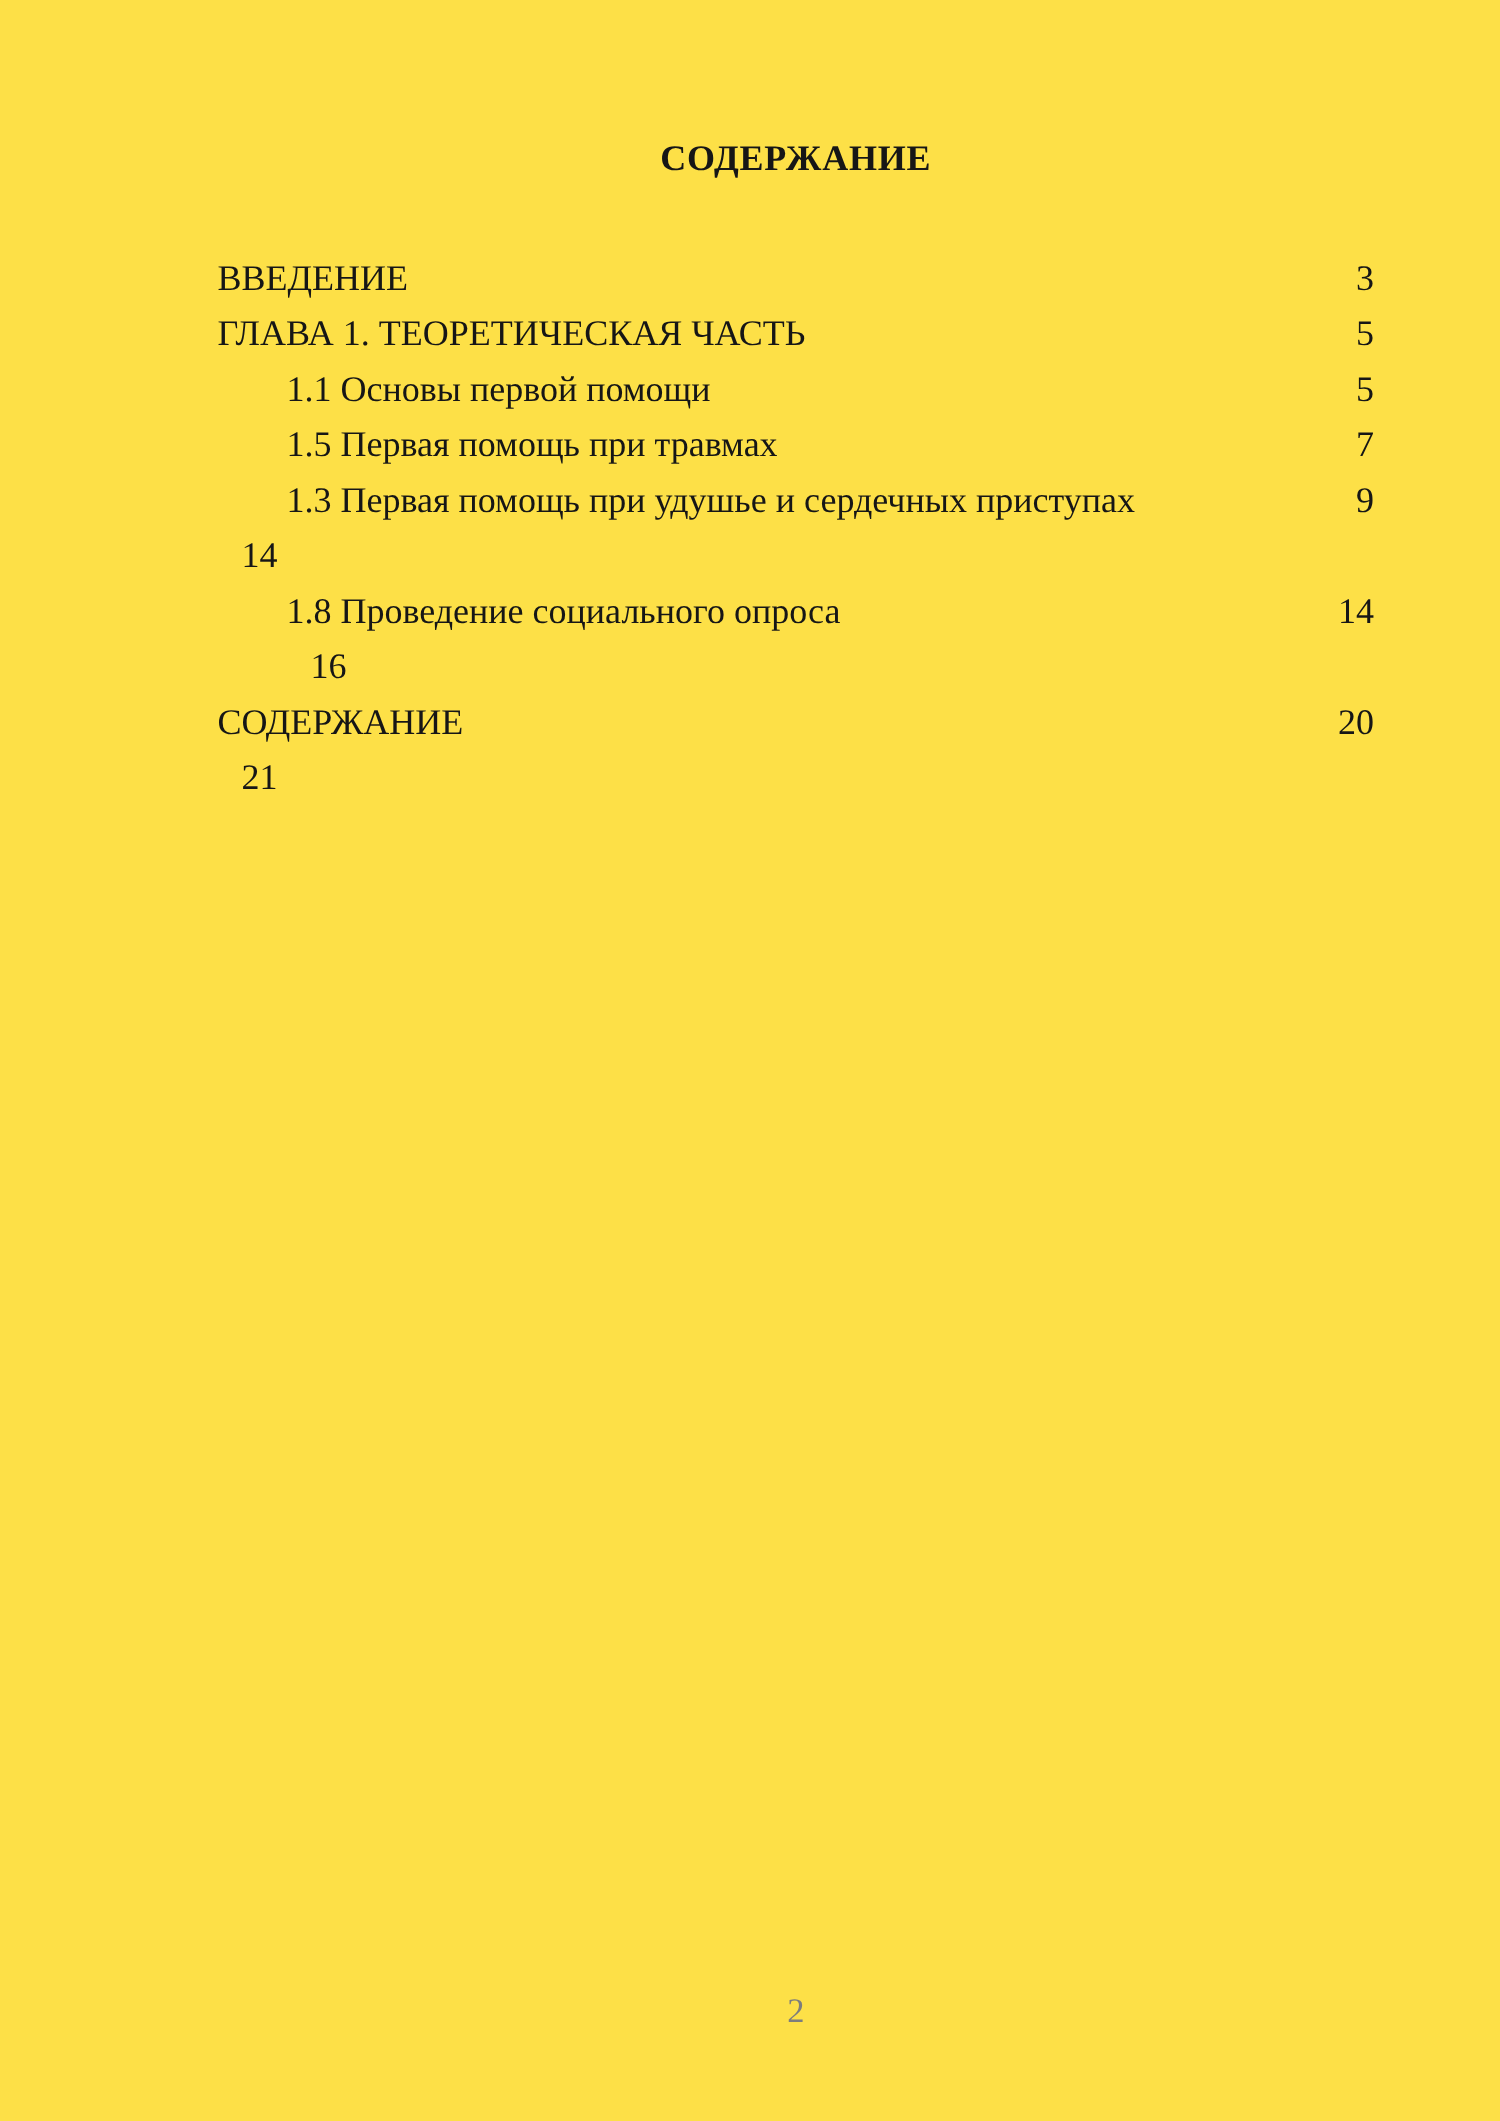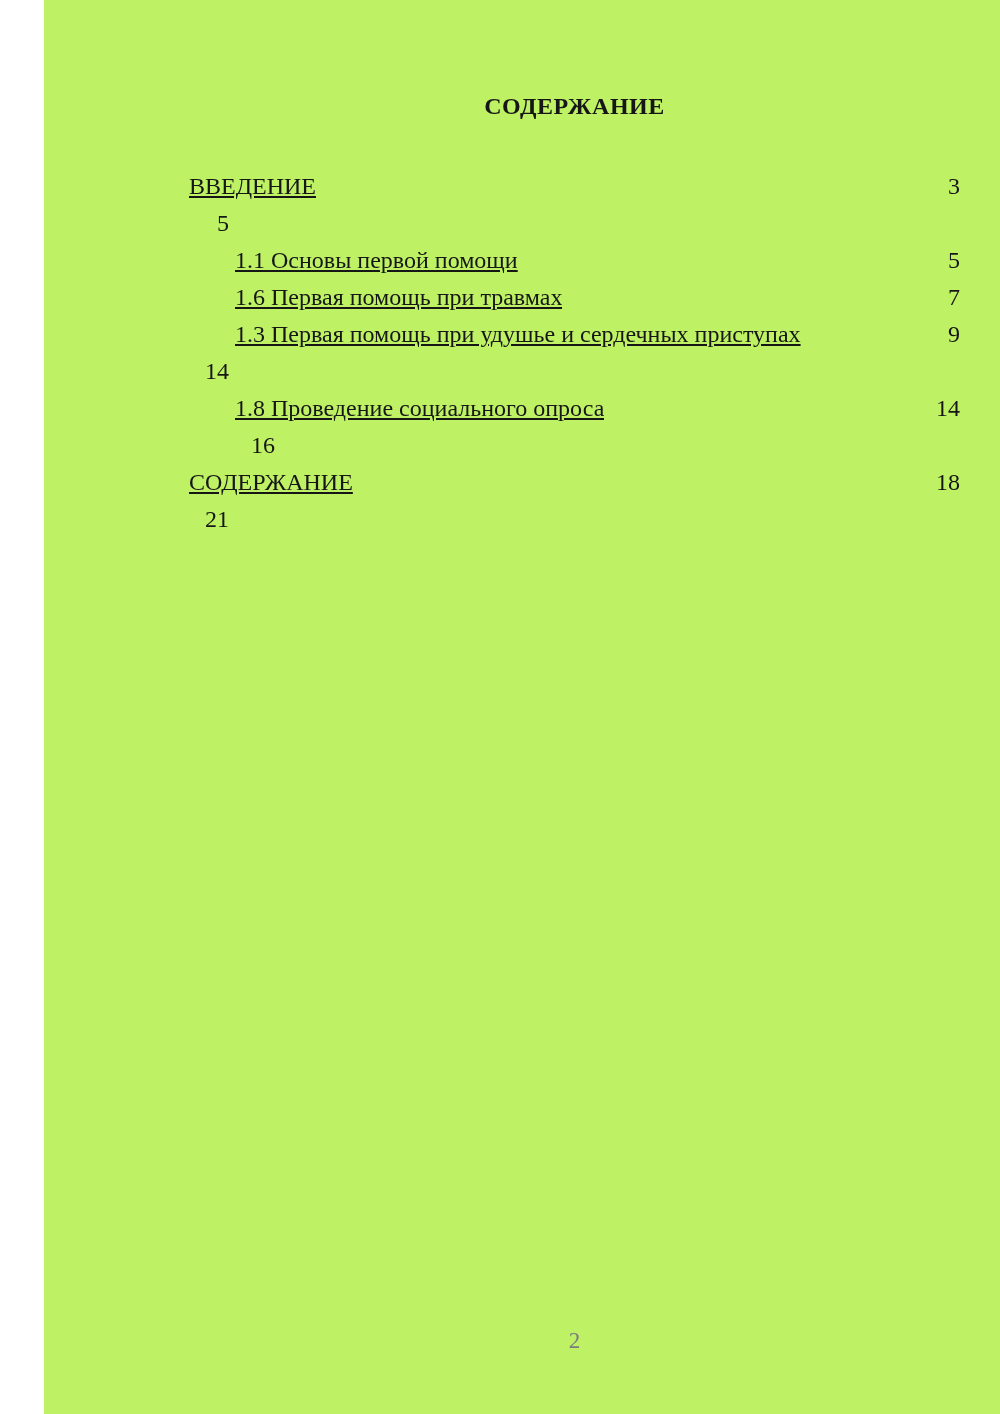--- a/index.html
+++ b/index.html
@@ -11,22 +11,21 @@
     height: 1414px;
     background: #ffffff;
     position: relative;
     font-family: "Liberation Serif", "DejaVu Serif", serif;
     color: #161616;
     overflow: hidden;
   }
   .page {
     position: absolute;
     inset: 0;
-    background: #bef264;
-    margin-left: 44px;
+    background: #fde047;
   }
   .doc-title {
     position: absolute;
     top: 93px;
     left: 145px;
     width: 771px;
     text-align: center;
     font-size: 24px;
     font-weight: bold;
     letter-spacing: 0.5px;
@@ -45,21 +44,20 @@
     height: 37px;
     line-height: 37px;
     white-space: nowrap;
   }
   .toc-row.indent {
     padding-left: 46px;
     gap: 25px;
   }
   .toc-label {
     overflow: hidden;
-    text-decoration: underline;
   }
   .toc-page {
     text-align: right;
     min-width: 40px;
   }
   .footer-page-number {
     position: absolute;
     top: 1328px;
     left: 145px;
     width: 771px;
@@ -75,30 +73,31 @@
 
   <div class="doc-title">СОДЕРЖАНИЕ</div>
 
   <div class="toc">
   <div class="toc-row">
     <span class="toc-label">ВВЕДЕНИЕ</span>
     <span class="toc-page">3</span>
   </div>
 
   <div class="toc-row">
+    <span class="toc-label">ГЛАВА 1. ТЕОРЕТИЧЕСКАЯ ЧАСТЬ</span>
     <span class="toc-page">5</span>
   </div>
 
   <div class="toc-row indent">
     <span class="toc-label">1.1 Основы первой помощи</span>
     <span class="toc-page">5</span>
   </div>
 
   <div class="toc-row indent">
-    <span class="toc-label">1.6 Первая помощь при травмах</span>
+    <span class="toc-label">1.5 Первая помощь при травмах</span>
     <span class="toc-page">7</span>
   </div>
 
   <div class="toc-row indent">
     <span class="toc-label">1.3 Первая помощь при удушье и сердечных приступах</span>
     <span class="toc-page">9</span>
   </div>
 
 
   <div class="toc-row">
@@ -109,21 +108,21 @@
     <span class="toc-label">1.8 Проведение социального опроса</span>
     <span class="toc-page">14</span>
   </div>
 
   <div class="toc-row indent">
     <span class="toc-page">16</span>
   </div>
 
   <div class="toc-row">
     <span class="toc-label">СОДЕРЖАНИЕ</span>
-    <span class="toc-page">18</span>
+    <span class="toc-page">20</span>
   </div>
 
   <div class="toc-row">
     <span class="toc-page">21</span>
   </div>
 </div>
 
   <div class="footer-page-number">2</div>
 
 </div>

